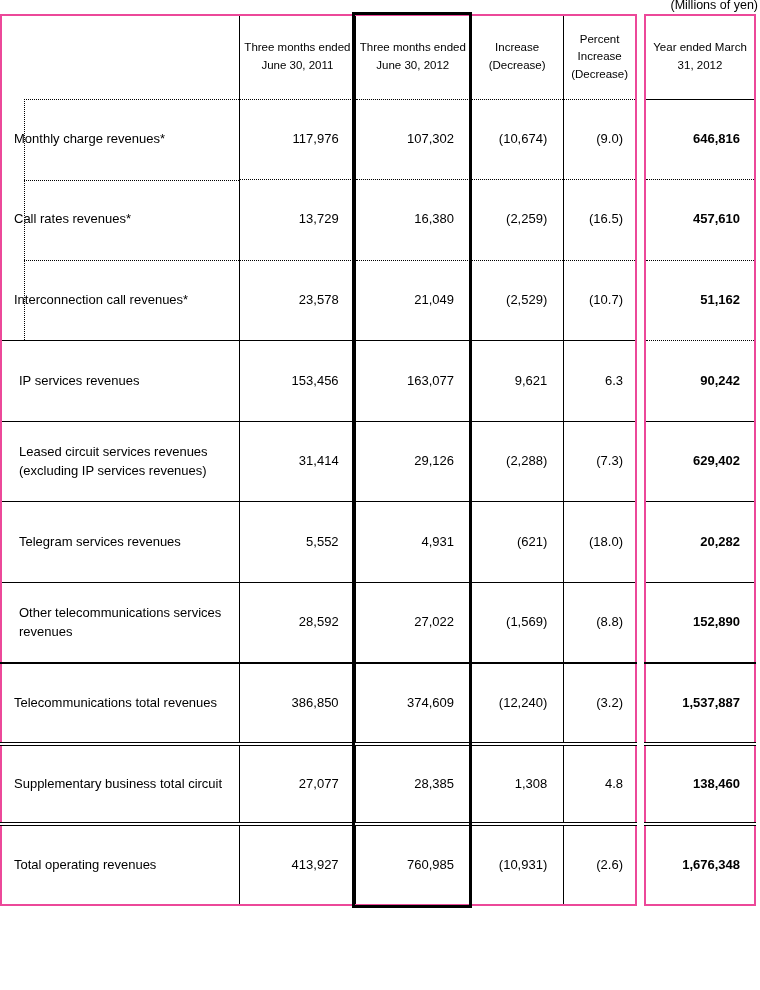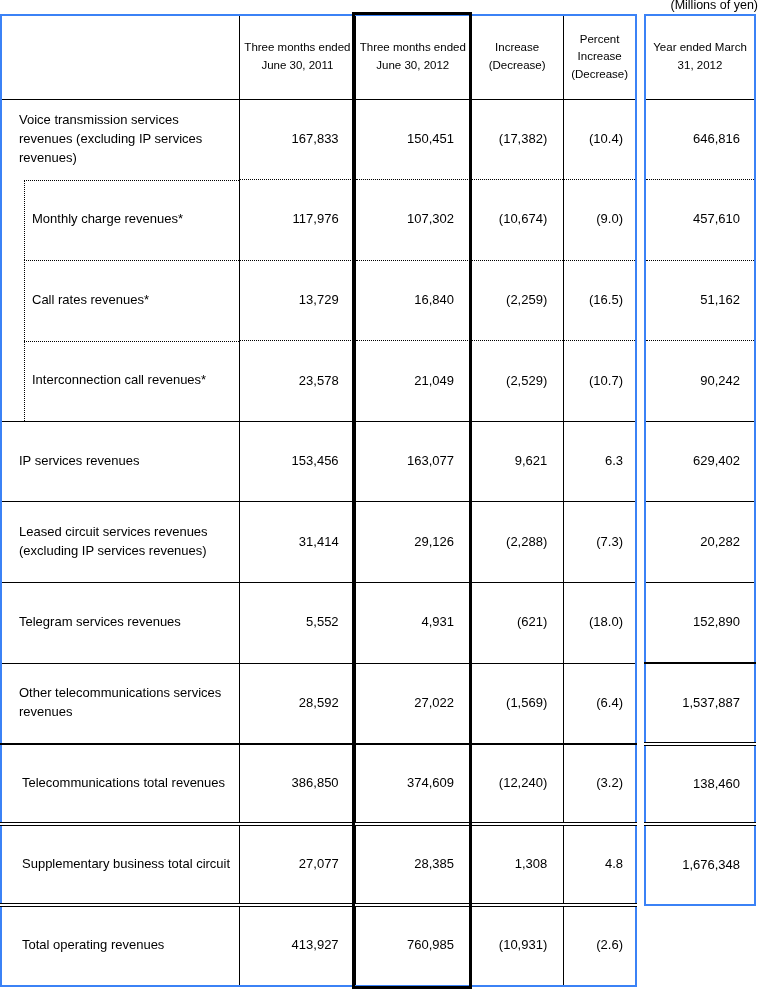--- a/index.html
+++ b/index.html
@@ -12,21 +12,21 @@
   .note {
     position:absolute; top:-2px; right:2px;
     font-size:12.5px; line-height:14px;
   }
   .wrap { position:absolute; top:14px; }
   .wrap-main { left:0; }
   .wrap-year { left:644px; }
 
   table.tbl {
     border-collapse:collapse; table-layout:fixed;
-    border:2px solid #3b82f6;
+    border:2px solid #ec4899;
   }
   table.main { width:637px; }
   table.yearcol { width:96px;border-radius:9px; }
 
   th, td { padding:0; margin:0; vertical-align:middle; overflow:hidden; }
   th {
     font-weight:normal; font-size:11.5px; line-height:1.55;
     text-align:center; padding:0 3px;
   }
   td { font-size:13px; line-height:1.45; }
@@ -38,33 +38,33 @@
   table.main th + th, table.main td + td { border-left:1px solid #000; }
 
   
   tr.sep-solid  > td { border-top:1px solid #000; }
   tr.sep-dotted > td { border-top:1px dotted #000; }
   tr.sep-thick  > td { border-top:2px solid #000; }
   tr.sep-double > td { border-top:4px double #000; }
 
   
   td.lab { text-align:left; padding-left:17px; padding-right:6px; }
-  td.lab.flush { padding-left:20px;border-radius:21px; }
-  td.lab.sub { padding-left:30px; position:relative; }
+  td.lab.flush { padding-left:12px;border-radius:21px; }
+  td.lab.sub { padding-left:12px; position:relative; }
   tr.sep-dotted > td.lab { border-top:none; }
   .subbox {
     position:absolute; left:22px; right:0; top:0; bottom:0;
     border-left:1px dotted #000; border-top:1px dotted #000;
     pointer-events:none;
   }
 
   
   td.num { text-align:right; padding-right:16px; white-space:nowrap; }
   td.num.pct { padding-right:12px; }
-  table.yearcol td.num { padding-right:14px; }
+  table.yearcol td.num { padding-right:14px;font-weight:bold; }
 
   
   .box2012 {
     position:absolute; left:352px; width:120px; top:-2px; bottom:-2px;
     border:3px solid #000; pointer-events:none; box-sizing:border-box;
   }
 </style>
 </head>
 <body>
 
@@ -80,38 +80,31 @@
         <col style="width:72px">
     </colgroup>
     <tbody>
         <tr class="hdr">
       <th></th>
       <th>Three months ended June 30, 2011</th>
       <th>Three months ended June 30, 2012</th>
       <th>Increase (Decrease)</th>
       <th>Percent Increase (Decrease)</th>
     </tr>
-    <tr class="r sep-solid">
-      <td class="lab">Voice transmission services revenues (excluding IP services revenues)</td>
-      <td class="num">167,833</td>
-      <td class="num">150,451</td>
-      <td class="num">(17,382)</td>
-      <td class="num pct">(10.4)</td>
-    </tr>
     <tr class="r sep-dotted">
       <td class="lab sub"><div class="subbox"></div><span>Monthly charge revenues*</span></td>
       <td class="num">117,976</td>
       <td class="num">107,302</td>
       <td class="num">(10,674)</td>
       <td class="num pct">(9.0)</td>
     </tr>
     <tr class="r sep-dotted">
       <td class="lab sub"><div class="subbox"></div><span>Call rates revenues*</span></td>
       <td class="num">13,729</td>
-      <td class="num">16,840</td>
+      <td class="num">16,380</td>
       <td class="num">(2,259)</td>
       <td class="num pct">(16.5)</td>
     </tr>
     <tr class="r sep-dotted">
       <td class="lab sub"><div class="subbox"></div><span>Interconnection call revenues*</span></td>
       <td class="num">23,578</td>
       <td class="num">21,049</td>
       <td class="num">(2,529)</td>
       <td class="num pct">(10.7)</td>
     </tr>
@@ -134,21 +127,21 @@
       <td class="num">5,552</td>
       <td class="num">4,931</td>
       <td class="num">(621)</td>
       <td class="num pct">(18.0)</td>
     </tr>
     <tr class="r sep-solid">
       <td class="lab">Other telecommunications services revenues</td>
       <td class="num">28,592</td>
       <td class="num">27,022</td>
       <td class="num">(1,569)</td>
-      <td class="num pct">(6.4)</td>
+      <td class="num pct">(8.8)</td>
     </tr>
     <tr class="r sep-thick">
       <td class="lab flush">Telecommunications total revenues</td>
       <td class="num">386,850</td>
       <td class="num">374,609</td>
       <td class="num">(12,240)</td>
       <td class="num pct">(3.2)</td>
     </tr>
     <tr class="r sep-double">
       <td class="lab flush">Supplementary business total circuit</td>

